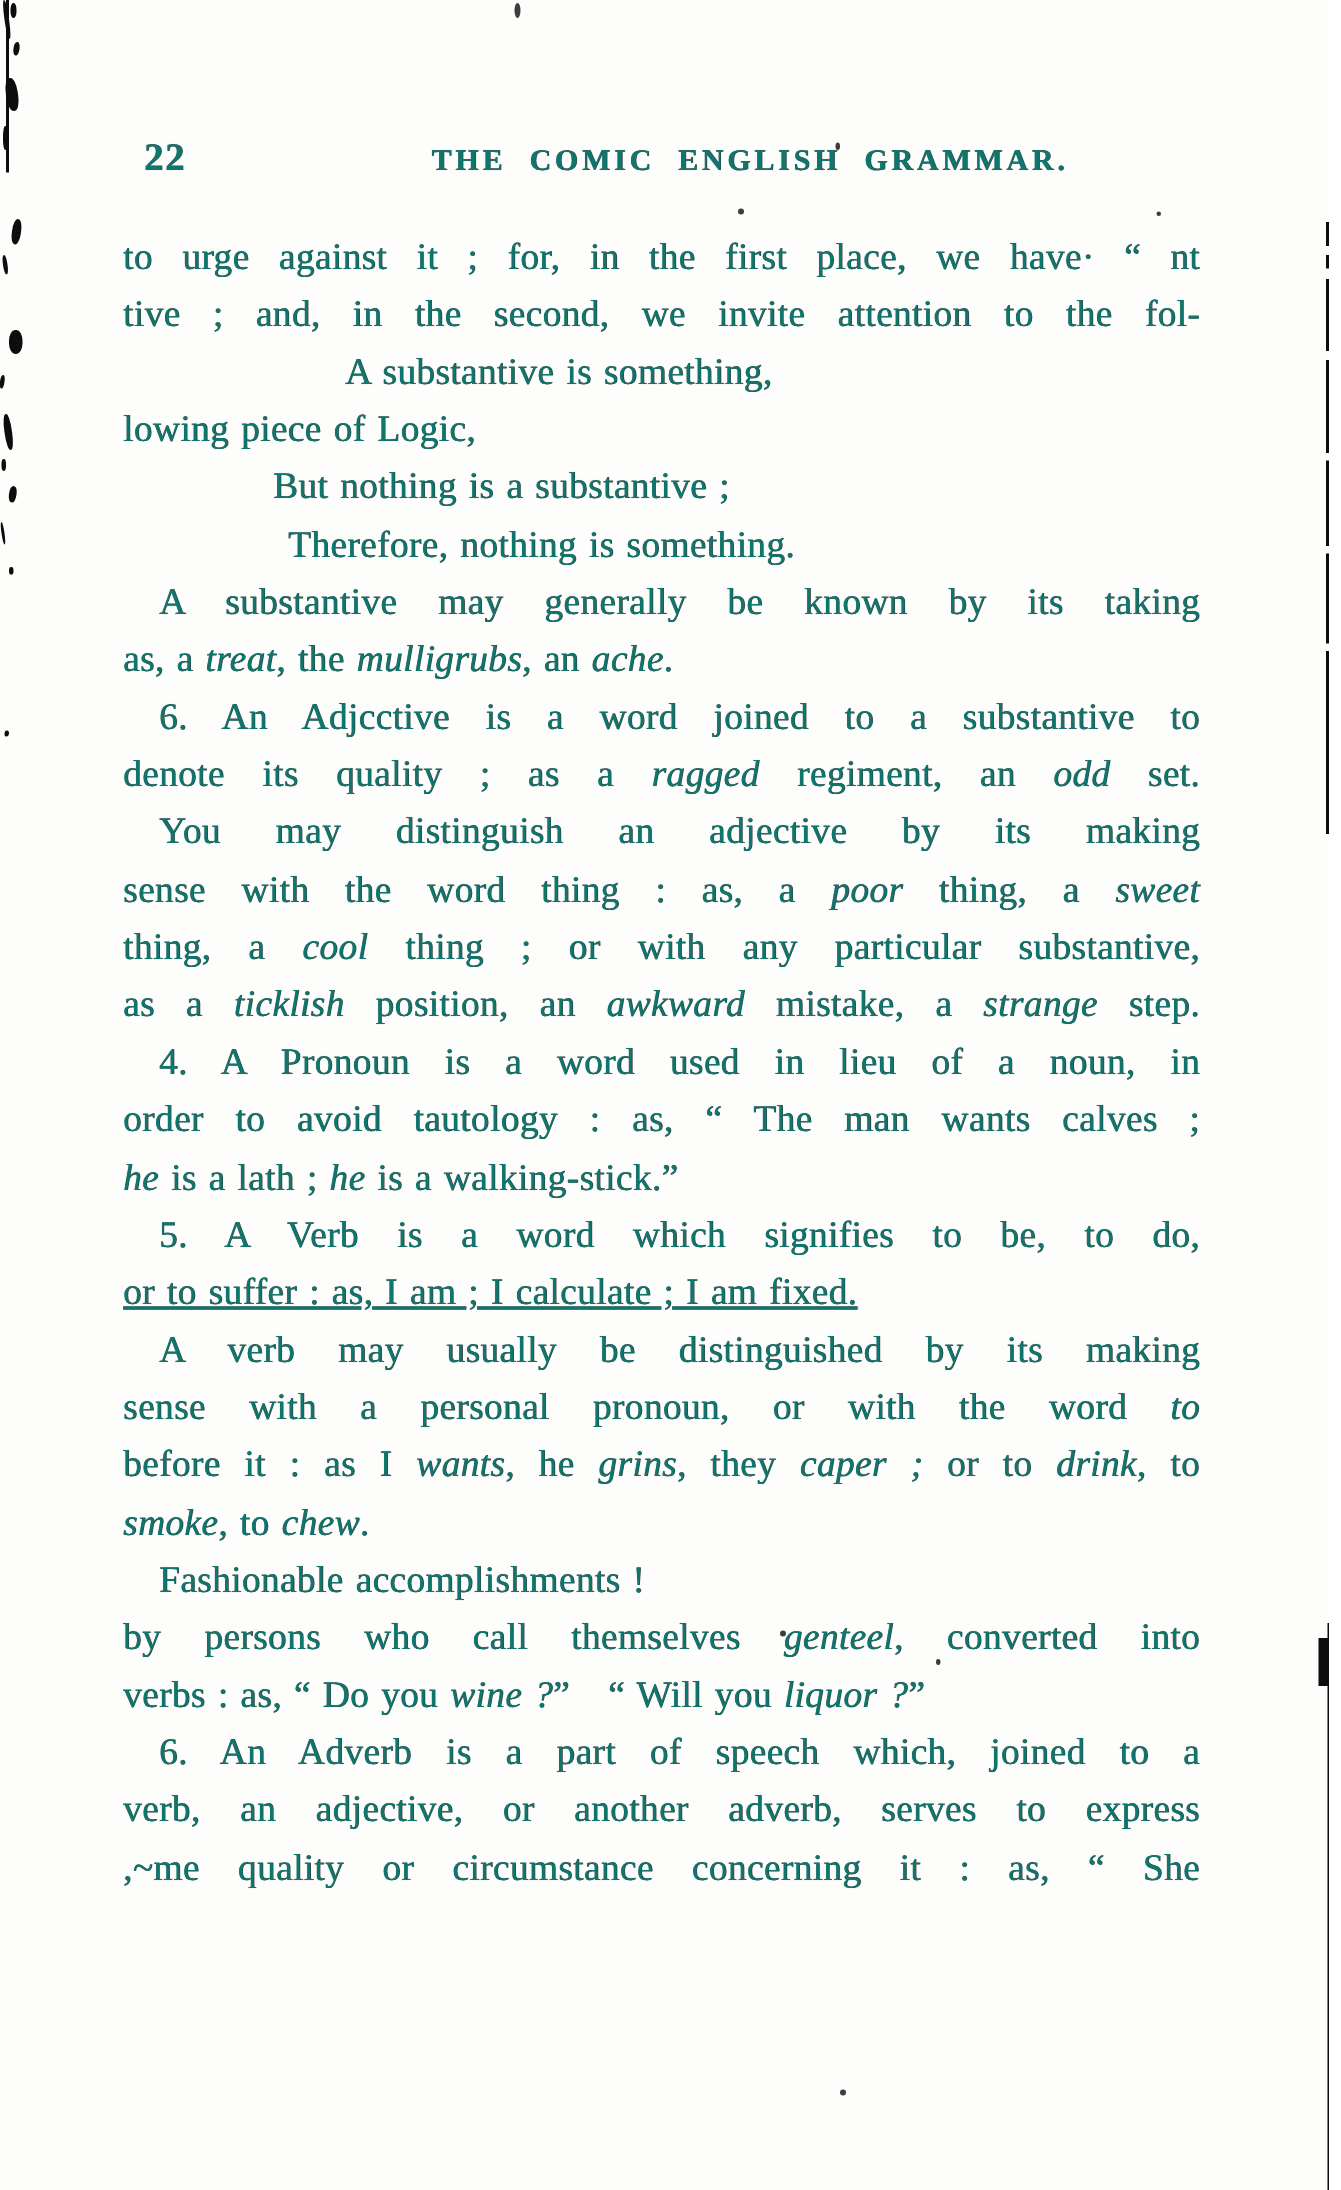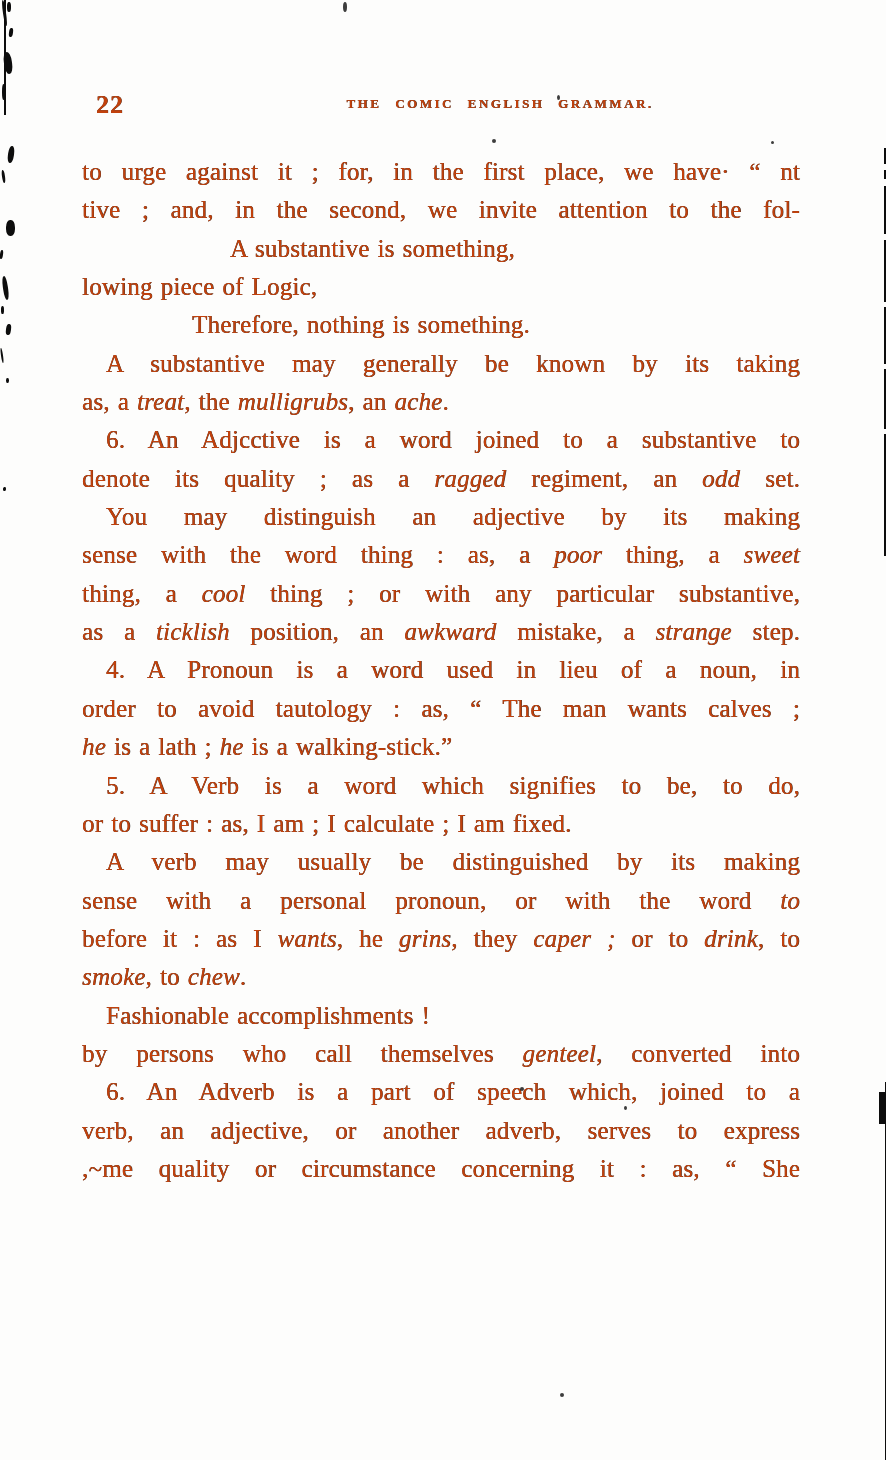--- a/index.html
+++ b/index.html
@@ -1,29 +1,29 @@
 <!DOCTYPE html>
 <html><head>
 <meta charset="utf-8">
 <style>
   html,body{margin:0;padding:0;background:#ffffff;}
   .page{
     position:relative;width:886px;height:1460px;overflow:hidden;
-    background:#fdfdfc;color:#c2410c;
+    background:#fdfdfc;color:#0f766e;
     font-family:"Liberation Serif","DejaVu Serif",serif;
     text-shadow:0.35px 0 0 rgba(12,12,12,0.75), 0 0 0.5px rgba(12,12,12,0.5);
   }
   .pagenum{
     position:absolute;left:96px;top:90px;
     font-size:26px;font-weight:bold;letter-spacing:1px;
   }
   .title{
     position:absolute;left:0;right:0;top:96px;text-align:center;
     padding-left:78px;
-    font-size:13px;font-weight:bold;letter-spacing:2.5px;word-spacing:8px;margin-left:36px;
+    font-size:20px;font-weight:bold;letter-spacing:2.5px;word-spacing:8px;margin-left:36px;
   }
   #body-text{position:absolute;left:82px;top:153px;width:718px;}
   .line{
     height:38.35px;line-height:38.35px;font-size:25px;
     text-align:justify;letter-spacing:0.2px;word-spacing:1.5px;
     white-space:normal;
   }
   .line.j{text-align-last:justify;}
   .it{font-style:italic;}
   .artifact{position:absolute;background:#0d0d0d;}
@@ -34,40 +34,42 @@
 <body>
 
 <div class="page">
   <span class="pagenum">22</span>
   <div class="title">THE COMIC ENGLISH GRAMMAR.</div>
   <div id="body-text">
       <div class="line j" style="padding-left: 0px;"><span class="">to urge against it ; for, in the first place, we have· “ nt</span></div>
       <div class="line j" style="padding-left: 0px;"><span class="">tive ; and, in the second, we invite attention to the fol-</span></div>
       <div class="line" style="padding-left: 148px;"><span class="">A substantive is something,</span></div>
       <div class="line" style="padding-left: 0px;"><span class="">lowing piece of Logic,</span></div>
+      <div class="line" style="padding-left: 100px;"><span class="">But nothing is a substantive ;</span></div>
       <div class="line" style="padding-left: 110px;"><span class="">Therefore, nothing is something.</span></div>
       <div class="line j" style="padding-left: 24px;"><span class="">A substantive may generally be known by its taking</span></div>
       <div class="line" style="padding-left: 0px;"><span class="">as, a </span><span class="it">treat</span><span class="">, the </span><span class="it">mulligrubs</span><span class="">, an </span><span class="it">ache</span><span class="">.</span></div>
       <div class="line j" style="padding-left: 24px;"><span class="">6. An Adjcctive is a word joined to a substantive to</span></div>
       <div class="line j" style="padding-left: 0px;"><span class="">denote its quality ; as a </span><span class="it">ragged</span><span class=""> regiment, an </span><span class="it">odd</span><span class=""> set.</span></div>
       <div class="line j" style="padding-left: 24px;"><span class="">You may distinguish an adjective by its making</span></div>
       <div class="line j" style="padding-left: 0px;"><span class="">sense with the word thing : as, a </span><span class="it">poor</span><span class=""> thing, a </span><span class="it">sweet</span></div>
       <div class="line j" style="padding-left: 0px;"><span class="">thing, a </span><span class="it">cool</span><span class=""> thing ; or with any particular substantive,</span></div>
       <div class="line j" style="padding-left: 0px;"><span class="">as a </span><span class="it">ticklish</span><span class=""> position, an </span><span class="it">awkward</span><span class=""> mistake, a </span><span class="it">strange</span><span class=""> step.</span></div>
       <div class="line j" style="padding-left: 24px;"><span class="">4. A Pronoun is a word used in lieu of a noun, in</span></div>
       <div class="line j" style="padding-left: 0px;"><span class="">order to avoid tautology : as, “ The man wants calves ;</span></div>
       <div class="line" style="padding-left: 0px;"><span class="it">he</span><span class=""> is a lath ; </span><span class="it">he</span><span class=""> is a walking-stick.”</span></div>
       <div class="line j" style="padding-left: 24px;"><span class="">5. A Verb is a word which signifies to be, to do,</span></div>
-      <div class="line" style="padding-left: 0px;"><span class="">or to suffer : as, I am ; I calculate ; I am fixed.</span></div>
+      <div class="line" style="padding-left: 0px; text-decoration: underline;"><span class="">or to suffer : as, I am ; I calculate ; I am fixed.</span></div>
       <div class="line j" style="padding-left: 24px;"><span class="">A verb may usually be distinguished by its making</span></div>
       <div class="line j" style="padding-left: 0px;"><span class="">sense with a personal pronoun, or with the word </span><span class="it">to</span></div>
       <div class="line j" style="padding-left: 0px;"><span class="">before it : as I </span><span class="it">wants</span><span class="">, he </span><span class="it">grins</span><span class="">, they </span><span class="it">caper ;</span><span class=""> or to </span><span class="it">drink</span><span class="">, to</span></div>
       <div class="line" style="padding-left: 0px;"><span class="it">smoke</span><span class="">, to </span><span class="it">chew</span><span class="">.</span></div>
       <div class="line" style="padding-left: 24px;"><span class="">Fashionable accomplishments !</span></div>
       <div class="line j" style="padding-left: 0px;"><span class="">by persons who call themselves </span><span class="it">genteel</span><span class="">, converted into</span></div>
+      <div class="line" style="padding-left: 0px;"><span class="">verbs : as, “ Do you </span><span class="it">wine ?</span><span class="">”  “ Will you </span><span class="it">liquor ?</span><span class="">”</span></div>
       <div class="line j" style="padding-left: 24px;"><span class="">6. An Adverb is a part of speech which, joined to a</span></div>
       <div class="line j" style="padding-left: 0px;"><span class="">verb, an adjective, or another adverb, serves to express</span></div>
       <div class="line j" style="padding-left: 0px;"><span class="">,~me quality or circumstance concerning it : as, “ She</span></div>
     </div>
   <div id="artifacts">
       <div class="artifact " style="left: 4px; top: 0px; width: 1.5px; height: 115px;"></div>
       <div class="artifact blob" style="left: 3px; top: 0px; width: 3px; height: 26px; transform: rotate(-8deg);"></div>
       <div class="artifact blob" style="left: 7px; top: 2px; width: 4px; height: 10px;"></div>
       <div class="artifact blob" style="left: 9px; top: 28px; width: 4px; height: 9px; transform: rotate(8deg);"></div>
       <div class="artifact blob" style="left: 4px; top: 52px; width: 8px; height: 22px; transform: rotate(-8deg);"></div>

